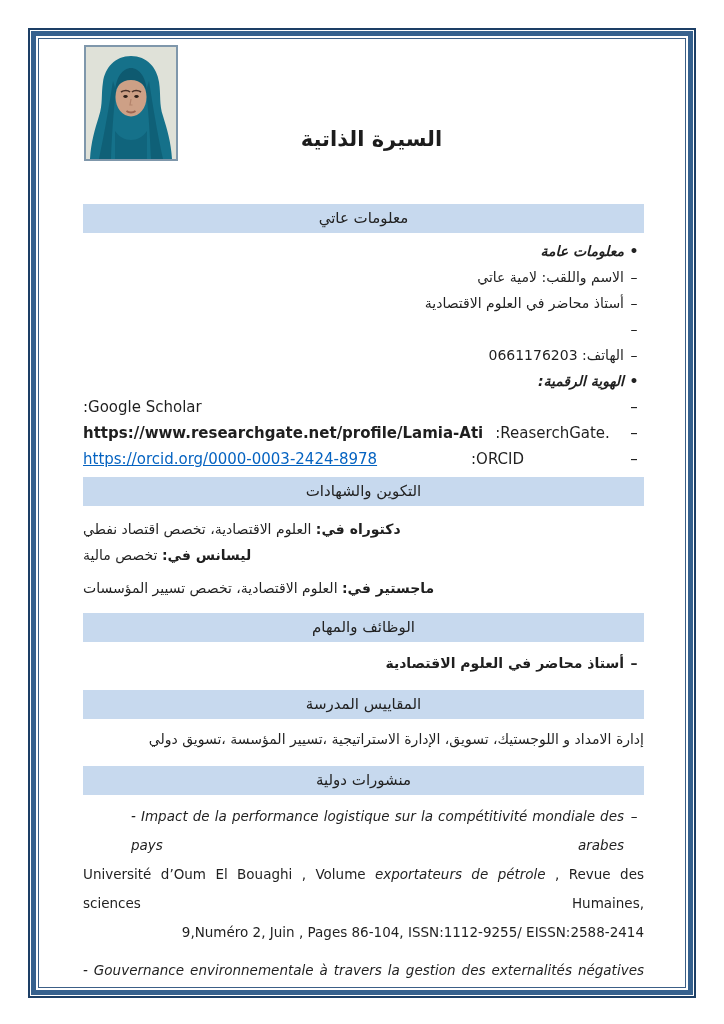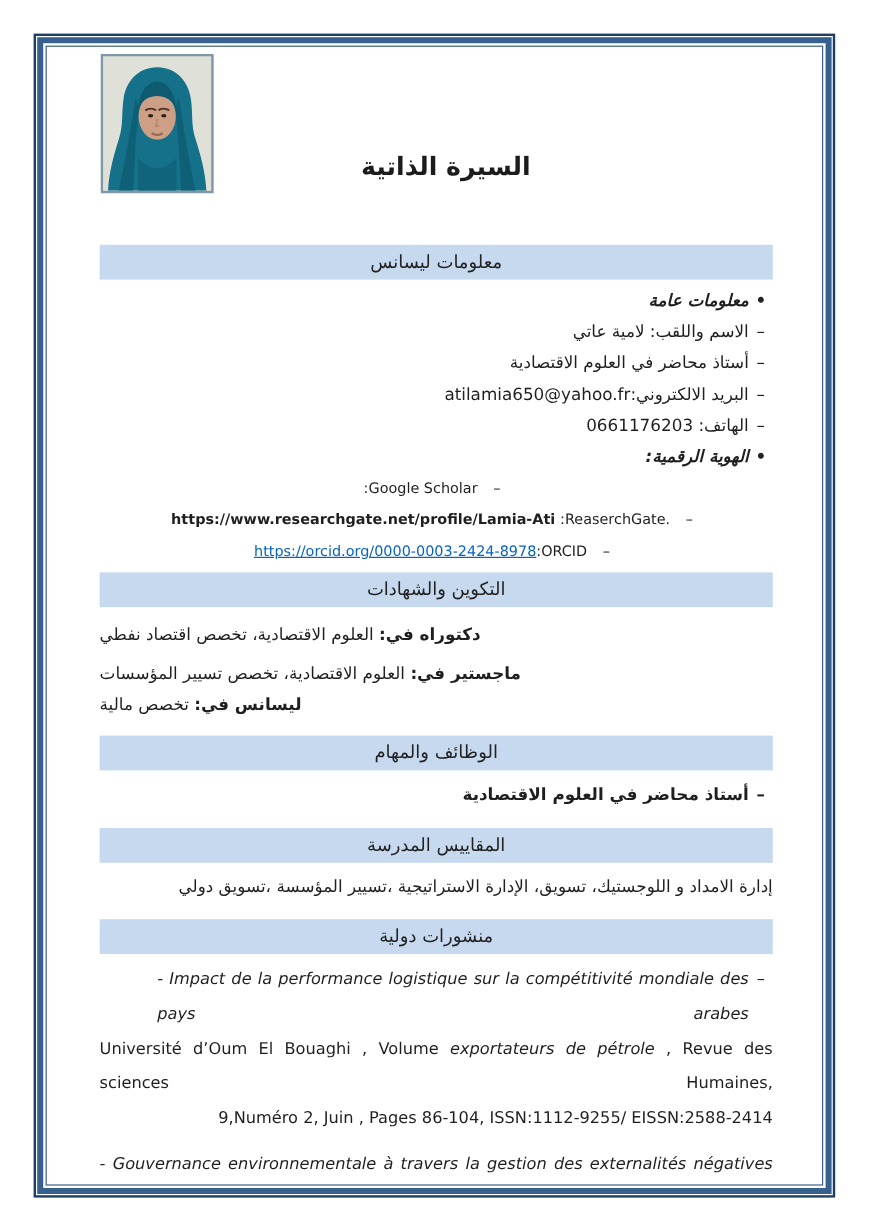--- a/index.html
+++ b/index.html
@@ -29,22 +29,22 @@
           color:#222; background:#c7d9ee; direction:rtl; }
 
   
   .li { display:flex; direction:rtl; align-items:baseline; line-height:26px; font-size:14px; }
   .marker { width:20px; flex:0 0 20px; text-align:center; color:#222; }
   .li .txt { text-align:right; }
   .bold-it { font-weight:bold; font-style:italic; }
   .bold { font-weight:bold; }
 
   
-  .li-ltr { display:flex; direction:ltr; justify-content:center; align-items:baseline;
-            line-height:26px; font-size:12px; }
+  .li-ltr { display:flex; direction:ltr; justify-content:space-between; align-items:baseline;
+            line-height:26px; font-size:15px; }
   .li-ltr .marker { margin-left:6px; }
   .url-line { direction:ltr; text-align:left; line-height:26px; font-size:13.5px; }
   .link { color:#0563c1; text-decoration:underline; cursor:pointer; }
   .rg-url { font-weight:bold; }
   .rg-label { margin-left:4px; }
 
   
   .edu-line { direction:rtl; text-align:left; line-height:26px; font-size:14px; }
   .edu-line .lbl { font-weight:bold; }
 
@@ -90,39 +90,36 @@
                 <path d="M46 45 C48 43 52 43 55 45" stroke="#4a332a" stroke-width="1.6" fill="none"></path>
                 <ellipse cx="39.5" cy="49.5" rx="2.2" ry="1.4" fill="#2e2019"></ellipse>
                 <ellipse cx="50.5" cy="49.5" rx="2.2" ry="1.4" fill="#2e2019"></ellipse>
                 <path d="M45 52 L44 58 L46.5 58" stroke="#b3836b" stroke-width="1.2" fill="none"></path>
                 <path d="M40.5 64 C43 66 47 66 49.5 64" stroke="#9a6450" stroke-width="1.8" fill="none"></path>
               </svg>
             </div>
             <div class="title">السيرة الذاتية</div>
           </div>
 
-          <div class="band mt3">معلومات ليسانس</div>
+          <div class="band mt3">معلومات عاتي</div>
           <div class="list-pad">
             <div class="li bold-it">
               <span class="marker">•</span>
               <span class="txt">معلومات عامة</span>
             </div>
             <div class="li">
               <span class="marker">–</span>
               <span class="txt">الاسم واللقب: لامية عاتي</span>
             </div>
             <div class="li">
               <span class="marker">–</span>
               <span class="txt">أستاذ محاضر في العلوم الاقتصادية</span>
             </div>
             <div class="li">
               <span class="marker">–</span>
-              <span class="txt">
-                <span>البريد الالكتروني:</span><span dir="ltr">atilamia650@yahoo.fr</span>
-              </span>
             </div>
             <div class="li">
               <span class="marker">–</span>
               <span class="txt">الهاتف: 0661176203</span>
             </div>
             <div class="li bold-it">
               <span class="marker">•</span>
               <span class="txt">الهوية الرقمية:</span>
             </div>
             <div class="li-ltr">
@@ -138,25 +135,25 @@
               <span class="link">https://orcid.org/0000-0003-2424-8978</span>
               <span>:ORCID</span>
               <span class="marker">–</span>
             </div>
           </div>
 
           <div class="band mt5">التكوين والشهادات</div>
           <div class="edu-line mt10">
             <span class="lbl">دكتوراه في:</span><span> العلوم الاقتصادية، تخصص اقتصاد نفطي</span>
           </div>
+          <div class="edu-line">
+            <span class="lbl">ليسانس في:</span><span> تخصص مالية</span>
+          </div>
           <div class="edu-line mt7">
             <span class="lbl">ماجستير في:</span><span> العلوم الاقتصادية، تخصص تسيير المؤسسات</span>
-          </div>
-          <div class="edu-line">
-            <span class="lbl">ليسانس في:</span><span> تخصص مالية</span>
           </div>
 
           <div class="band mt12">الوظائف والمهام</div>
           <div class="li bold mt8">
             <span class="marker">–</span>
             <span class="txt">أستاذ محاضر في العلوم الاقتصادية</span>
           </div>
 
           <div class="band mt14">المقاييس المدرسة</div>
           <div class="plain-line mt7">إدارة الامداد و اللوجستيك، تسويق، الإدارة الاستراتيجية ،تسيير المؤسسة ،تسويق دولي</div>

